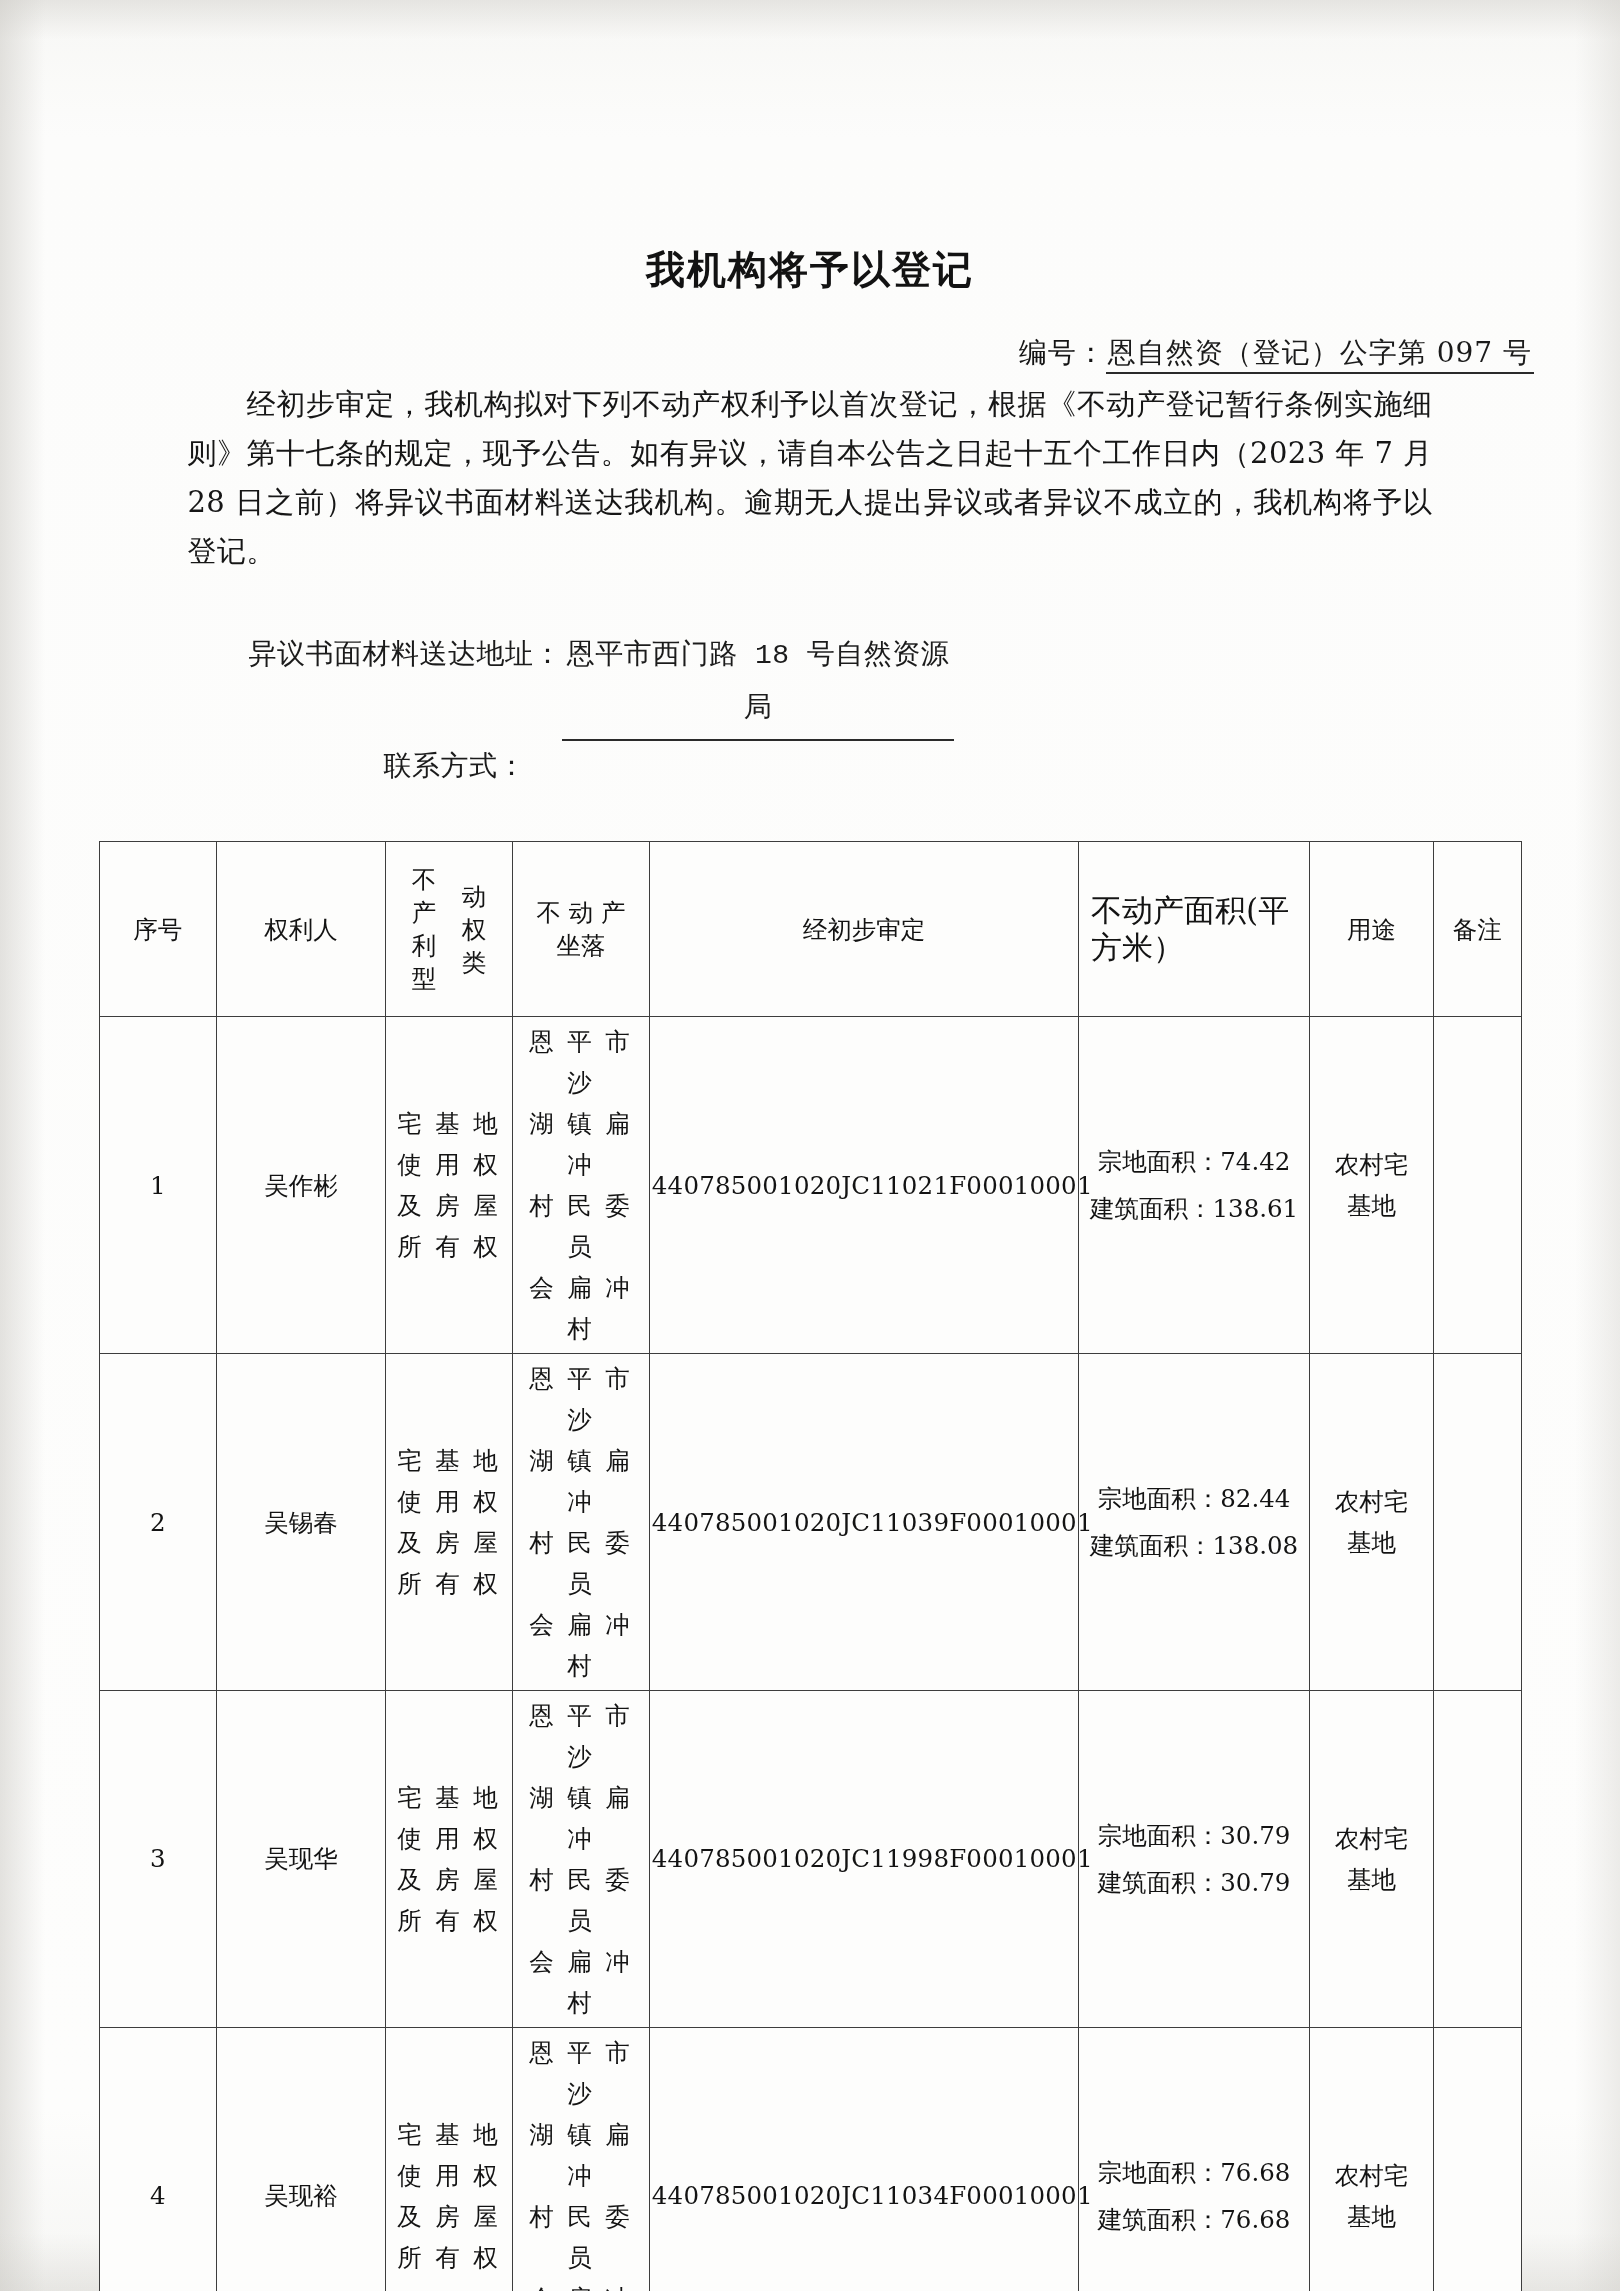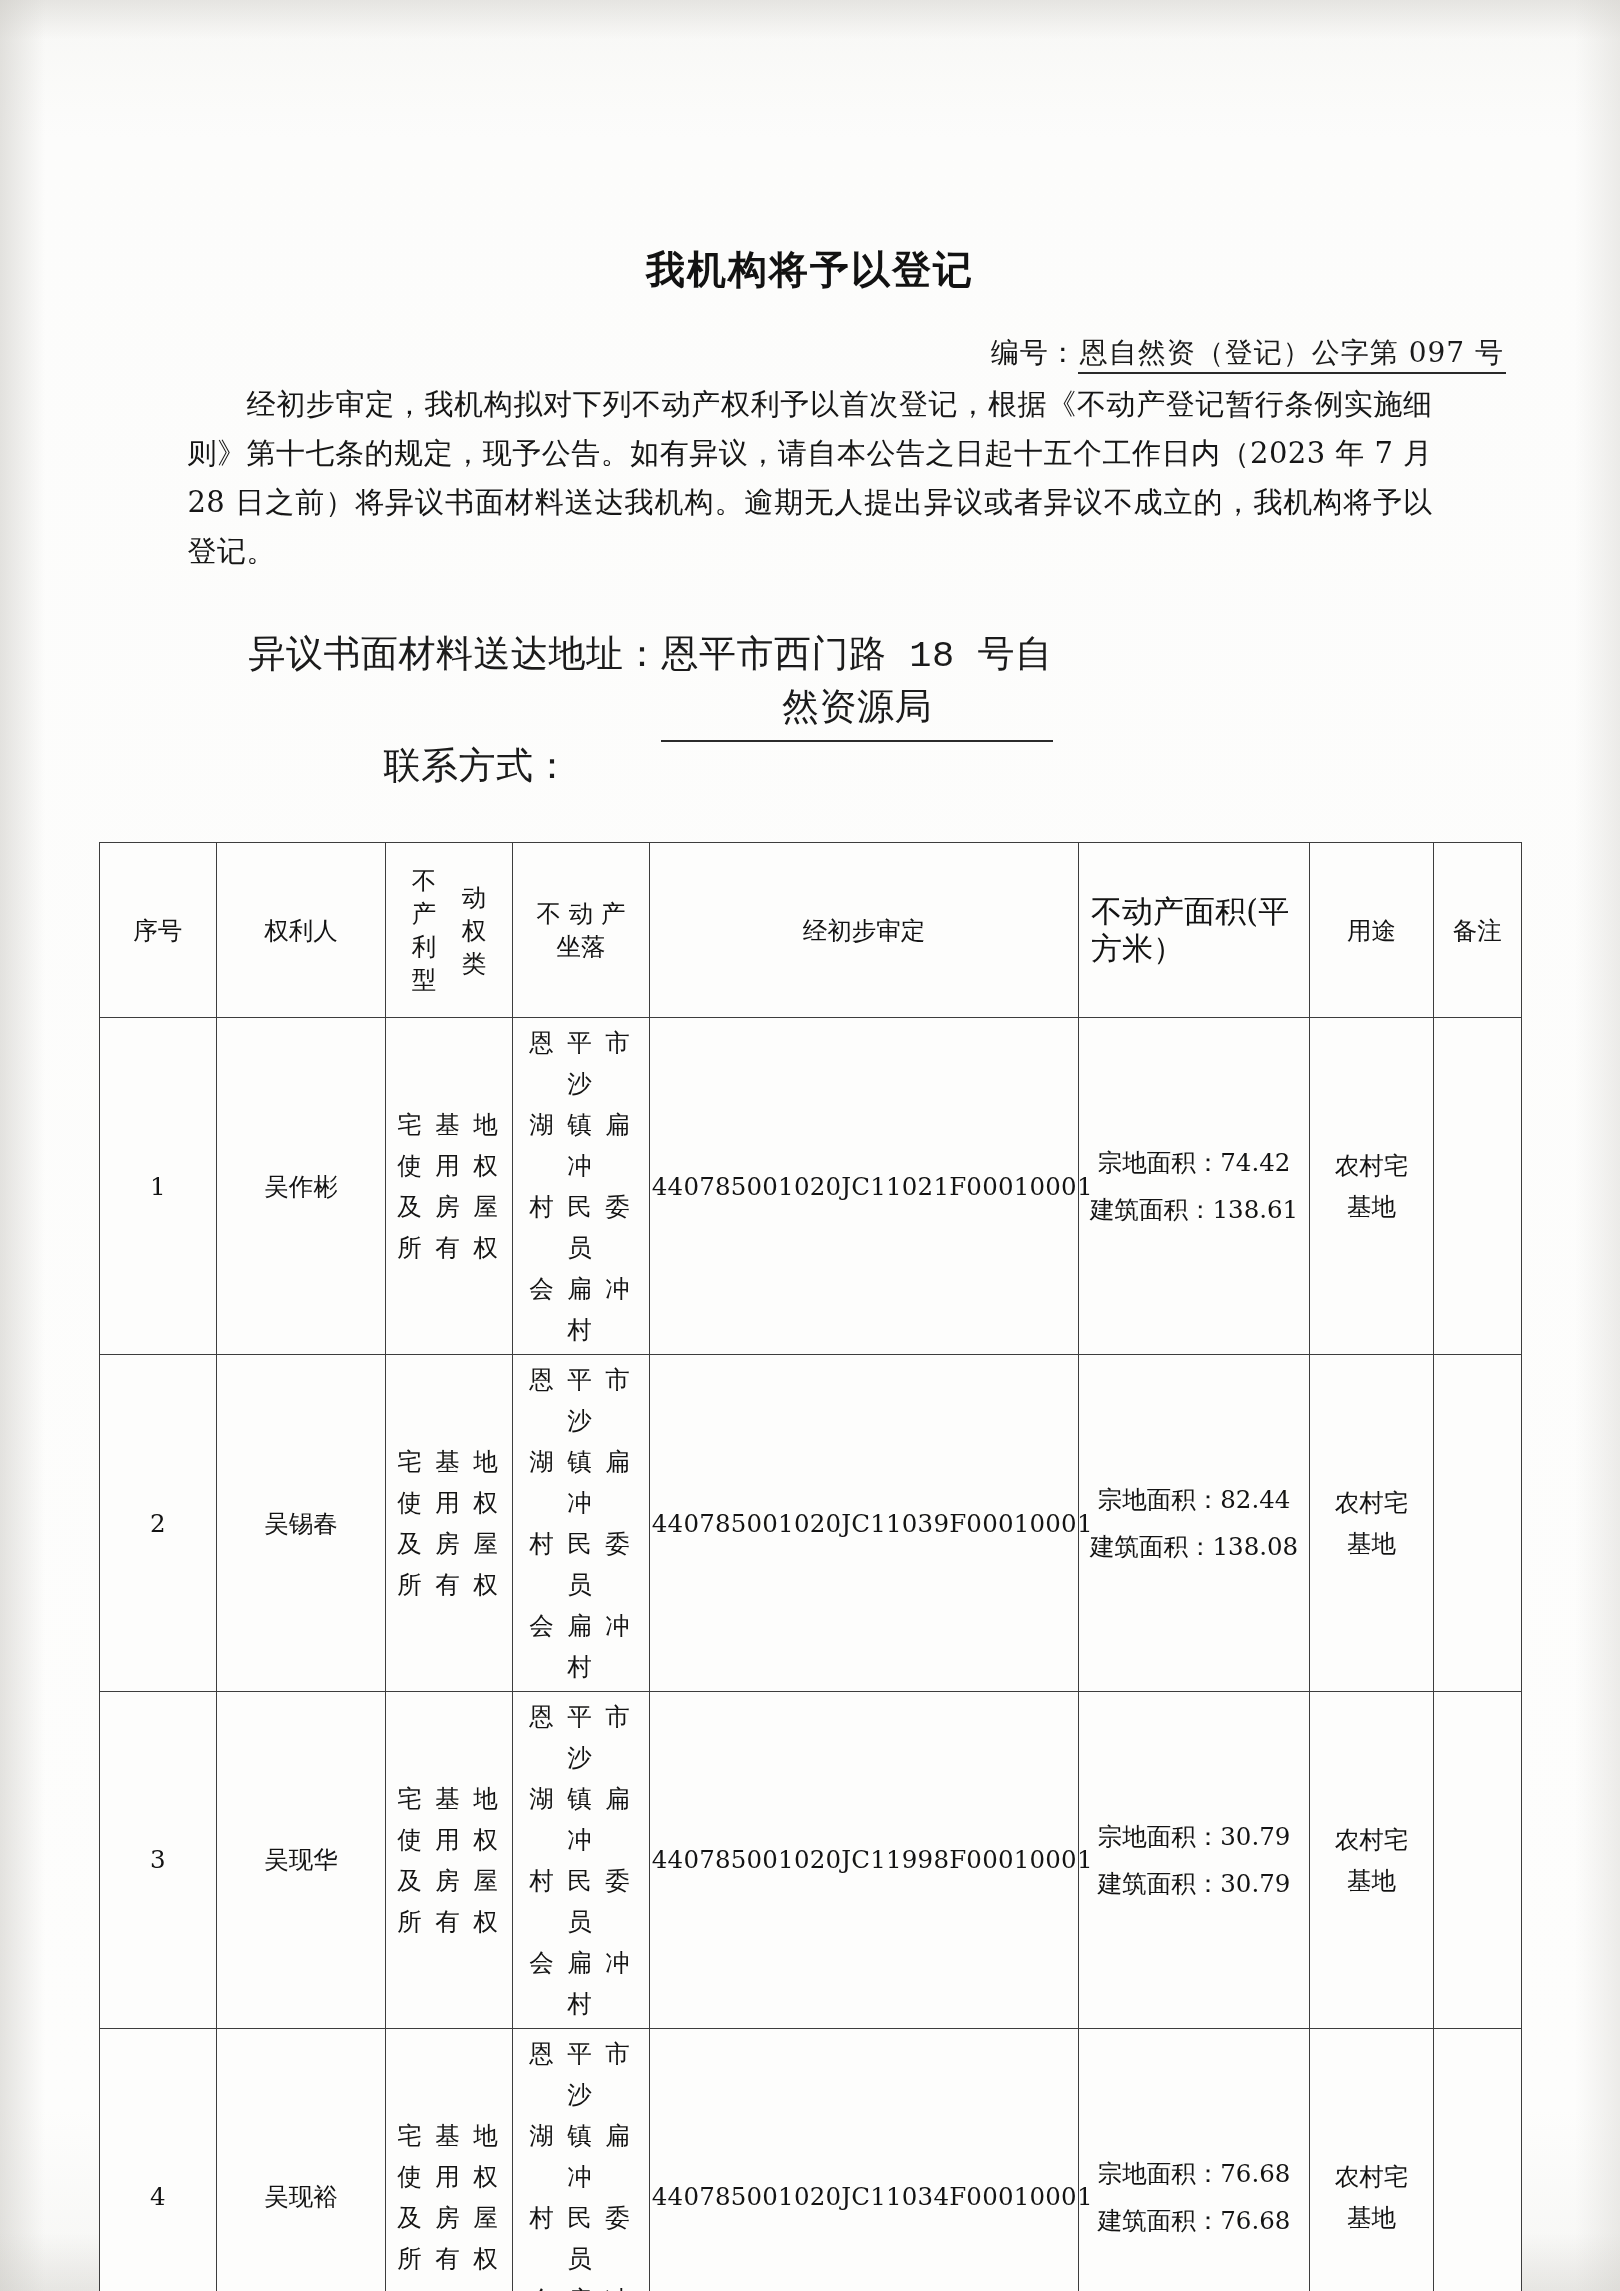--- a/index.html
+++ b/index.html
@@ -55,21 +55,21 @@
     font-weight: 700;
     letter-spacing: 2px;
     margin-top: 243px;
     font-family: "DejaVu Sans", "Liberation Sans", sans-serif;
     color: #121212;
   }
 
   
   .serial-line {
     margin-top: 37px;
-    padding-right: 114px;
+    padding-right: 86px;
     text-align: right;
     font-size: 28px;
     letter-spacing: 1px;
   }
   .serial-label { color: #141414; }
   .serial-value {
     border-bottom: 2px solid #2a2a2a;
     padding: 0 2px 2.9px 2px;
   }
 
@@ -84,21 +84,21 @@
     letter-spacing: 0.4px;
     color: #161616;
   }
 
   
   .addr-block {
     margin-top: 51px;
     width: 1245px;
     margin-left: auto;
     margin-right: auto;
-    font-size: 37px;
+    font-size: 28px;
     line-height: 53px;
     letter-spacing: 0.5px;
   }
   .addr-row {
     display: flex;
     align-items: baseline;
     padding-left: 61px;
   }
   .addr-row.phone { padding-left: 196px; font-family: Liberation Mono, monospace; }
   .addr-label { white-space: nowrap; }

